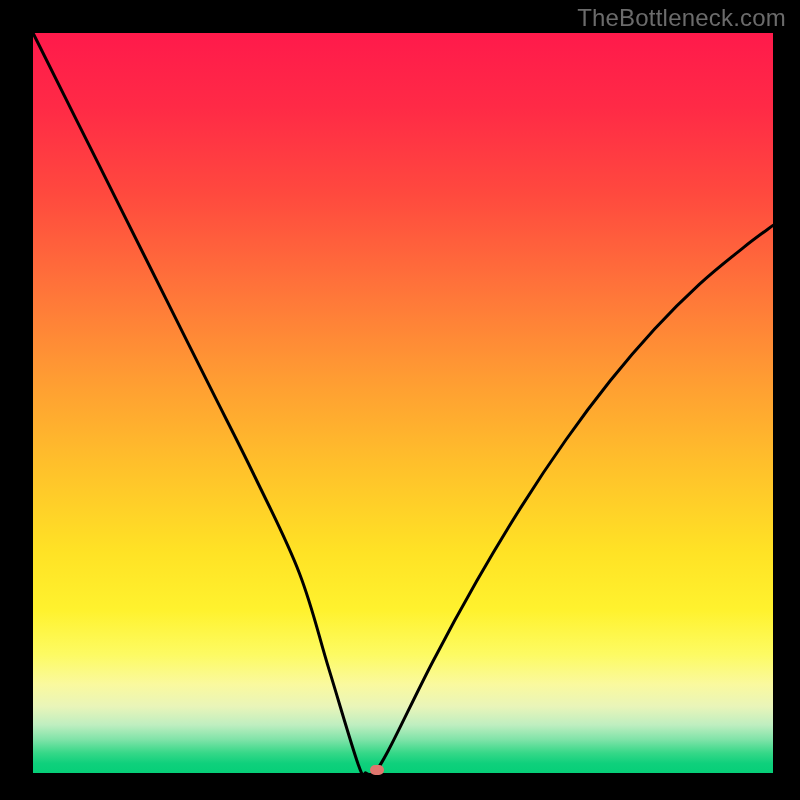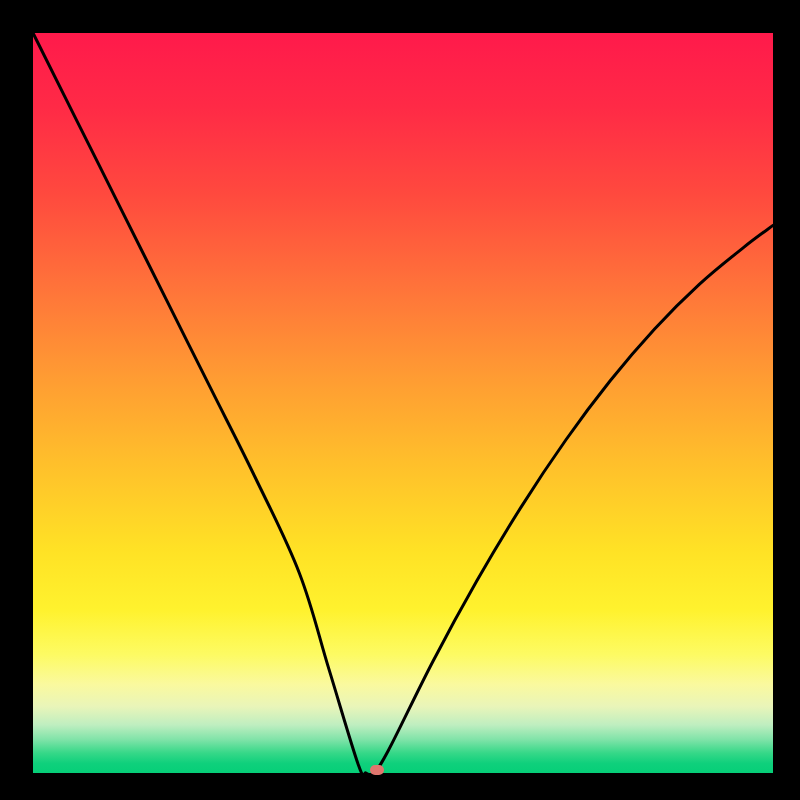--- a/index.html
+++ b/index.html
@@ -70,20 +70,21 @@
     height: 10px;
     border-radius: 5px;
     background: #e0766e;
     transform: translate(-50%, -50%);
   }
 </style>
 </head>
 <body>
 
 <div class="frame">
+  <div class="watermark">TheBottleneck.com</div>
 
   <div class="plot-area">
     <svg class="curve" viewBox="0 0 740 740" preserveAspectRatio="none">
       <path id="curve-path" fill="none" stroke="#000000" stroke-width="3" stroke-linejoin="round" stroke-linecap="round" d="M 0.00 0.00 C 7.99 15.98, 28.42 56.83, 44.40 88.80 C 60.38 120.77, 72.82 145.63, 88.80 177.60 C 104.78 209.57, 117.22 234.43, 133.20 266.40 C 149.18 298.37, 161.62 323.23, 177.60 355.20 C 193.58 387.17, 206.02 410.70, 222.00 444.00 C 237.98 477.30, 253.08 505.57, 266.40 540.20 C 279.72 574.83, 285.34 601.77, 296.00 636.40 C 306.66 671.03, 318.94 713.95, 325.60 732.60 C 332.26 751.25, 330.34 738.67, 333.00 740.00 C 335.66 741.33, 336.40 744.00, 340.40 740.00 C 344.40 736.00, 344.54 737.78, 355.20 717.80 C 365.86 697.82, 383.62 659.64, 399.60 629.00 C 415.58 598.36, 428.02 575.57, 444.00 547.60 C 459.98 519.63, 472.42 498.91, 488.40 473.60 C 504.38 448.29, 516.82 429.64, 532.80 407.00 C 548.78 384.36, 561.22 367.78, 577.20 347.80 C 593.18 327.82, 605.62 313.32, 621.60 296.00 C 637.58 278.68, 650.02 266.25, 666.00 251.60 C 681.98 236.95, 697.08 225.26, 710.40 214.60 C 723.72 203.94, 734.67 196.40, 740.00 192.40"></path>
     </svg>
     <div class="marker" id="vertex-marker" style="left: 344.1px; top: 737.04px; background: rgb(224, 118, 110);"></div>
   </div>
 </div>
 
 </body></html>

